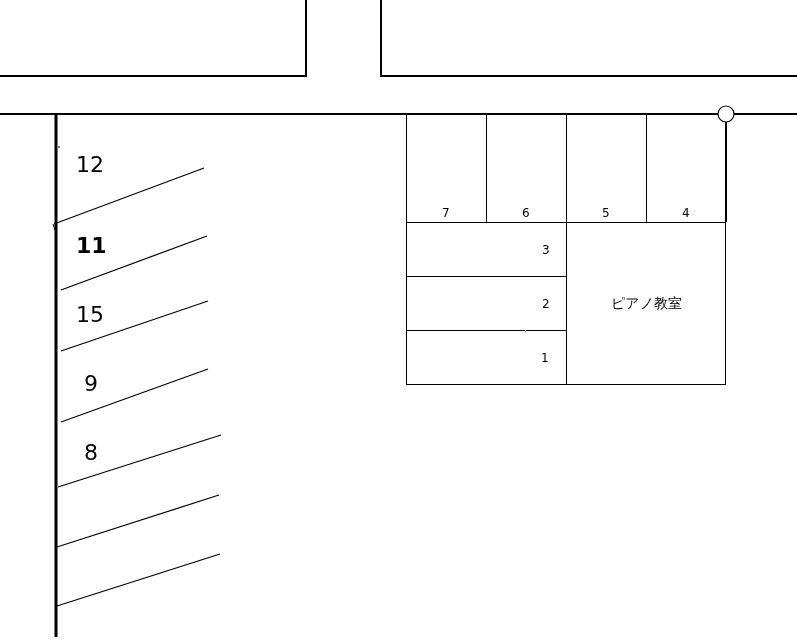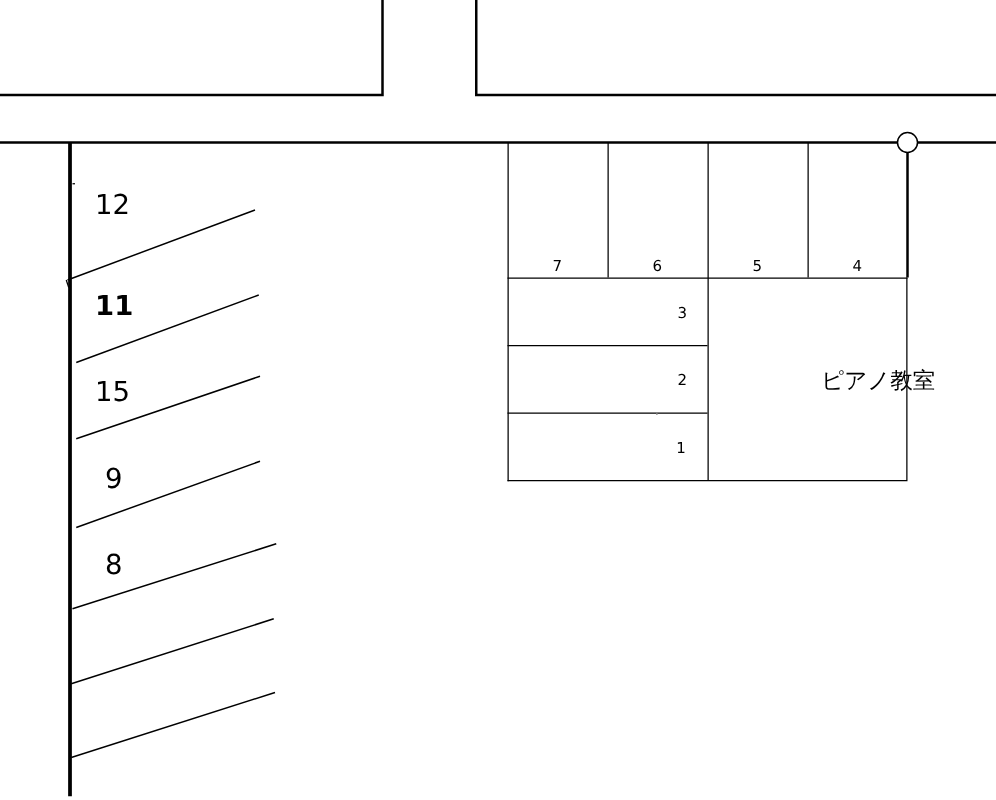--- a/index.html
+++ b/index.html
@@ -1,21 +1,21 @@
 <!DOCTYPE html>
 <html><head>
 <meta charset="utf-8">
 <style>
   html, body { margin:0; padding:0; background:#ffffff; }
   body { width:797px; height:640px; position:relative; overflow:hidden; font-family:"DejaVu Sans","Liberation Sans",sans-serif; }
   svg { position:absolute; left:0; top:0; }
   .lbl { position:absolute; color:#000; white-space:nowrap; line-height:1; }
   .big { font-size:22px; font-family:"DejaVu Sans", sans-serif; font-weight:normal; }
   .small { font-size:12px; font-family:"DejaVu Sans", sans-serif; }
-  .room { font-size:18px; font-family:"DejaVu Sans", sans-serif;margin-left:46px; }
+  .room { font-size:14px; font-family:"DejaVu Sans", sans-serif; }
 </style>
 </head>
 <body>
 
 <svg width="797" height="640" viewBox="0 0 797 640">
 
   <polyline points="0,76 306,76 306,0" fill="none" stroke="#000" stroke-width="2"></polyline>
   <polyline points="381,0 381,76 797,76" fill="none" stroke="#000" stroke-width="2"></polyline>
 
   <line x1="0" y1="114" x2="797" y2="114" stroke="#000" stroke-width="2"></line>

